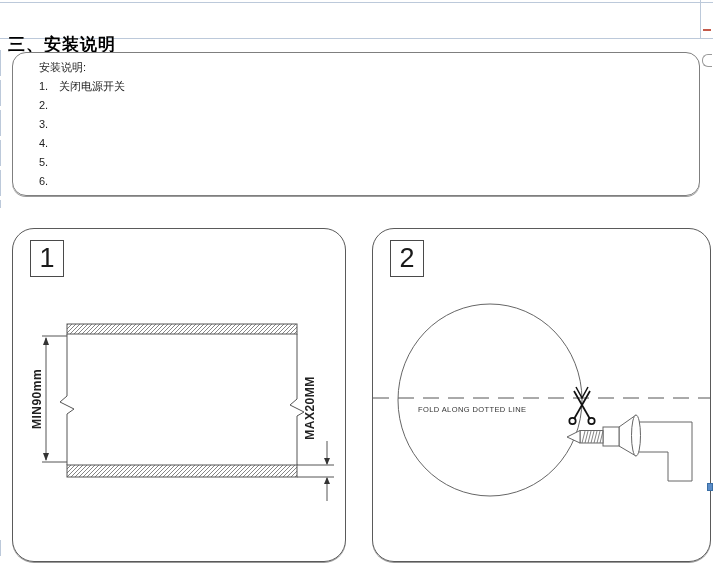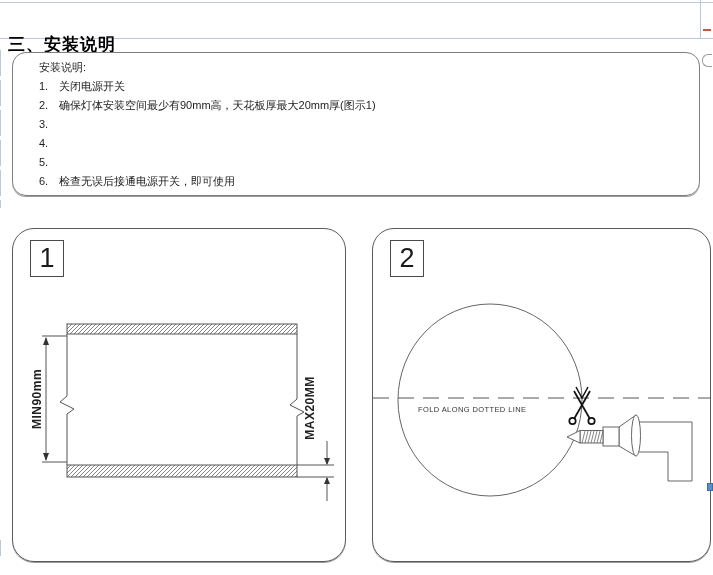--- a/index.html
+++ b/index.html
@@ -60,34 +60,32 @@
   <div id="instr-box">
     <div class="instr-line">
       <span>安装说明:</span>
     </div>
     <div class="instr-line">
       <span class="instr-num">1.</span>
       <span>关闭电源开关</span>
     </div>
     <div class="instr-line">
       <span class="instr-num">2.</span>
-      <span>确保灯体安装空间最少有90mm高，天花板厚最大20mm厚(图示1)</span>
     </div>
     <div class="instr-line">
       <span class="instr-num">3.</span>
     </div>
     <div class="instr-line">
       <span class="instr-num">4.</span>
     </div>
     <div class="instr-line">
       <span class="instr-num">5.</span>
     </div>
     <div class="instr-line">
       <span class="instr-num">6.</span>
-      <span>检查无误后接通电源开关，即可使用</span>
     </div>
   </div>
 
   <div id="fig1-panel"></div>
   <div id="fig2-panel"></div>
 
   <svg id="draw-svg" width="713" height="575" viewBox="0 0 713 575">
     <defs>
       <pattern id="hatch" patternUnits="userSpaceOnUse" width="4" height="4">
         <path d="M0,4 L4,0" stroke="#666" stroke-width="0.8"></path>

